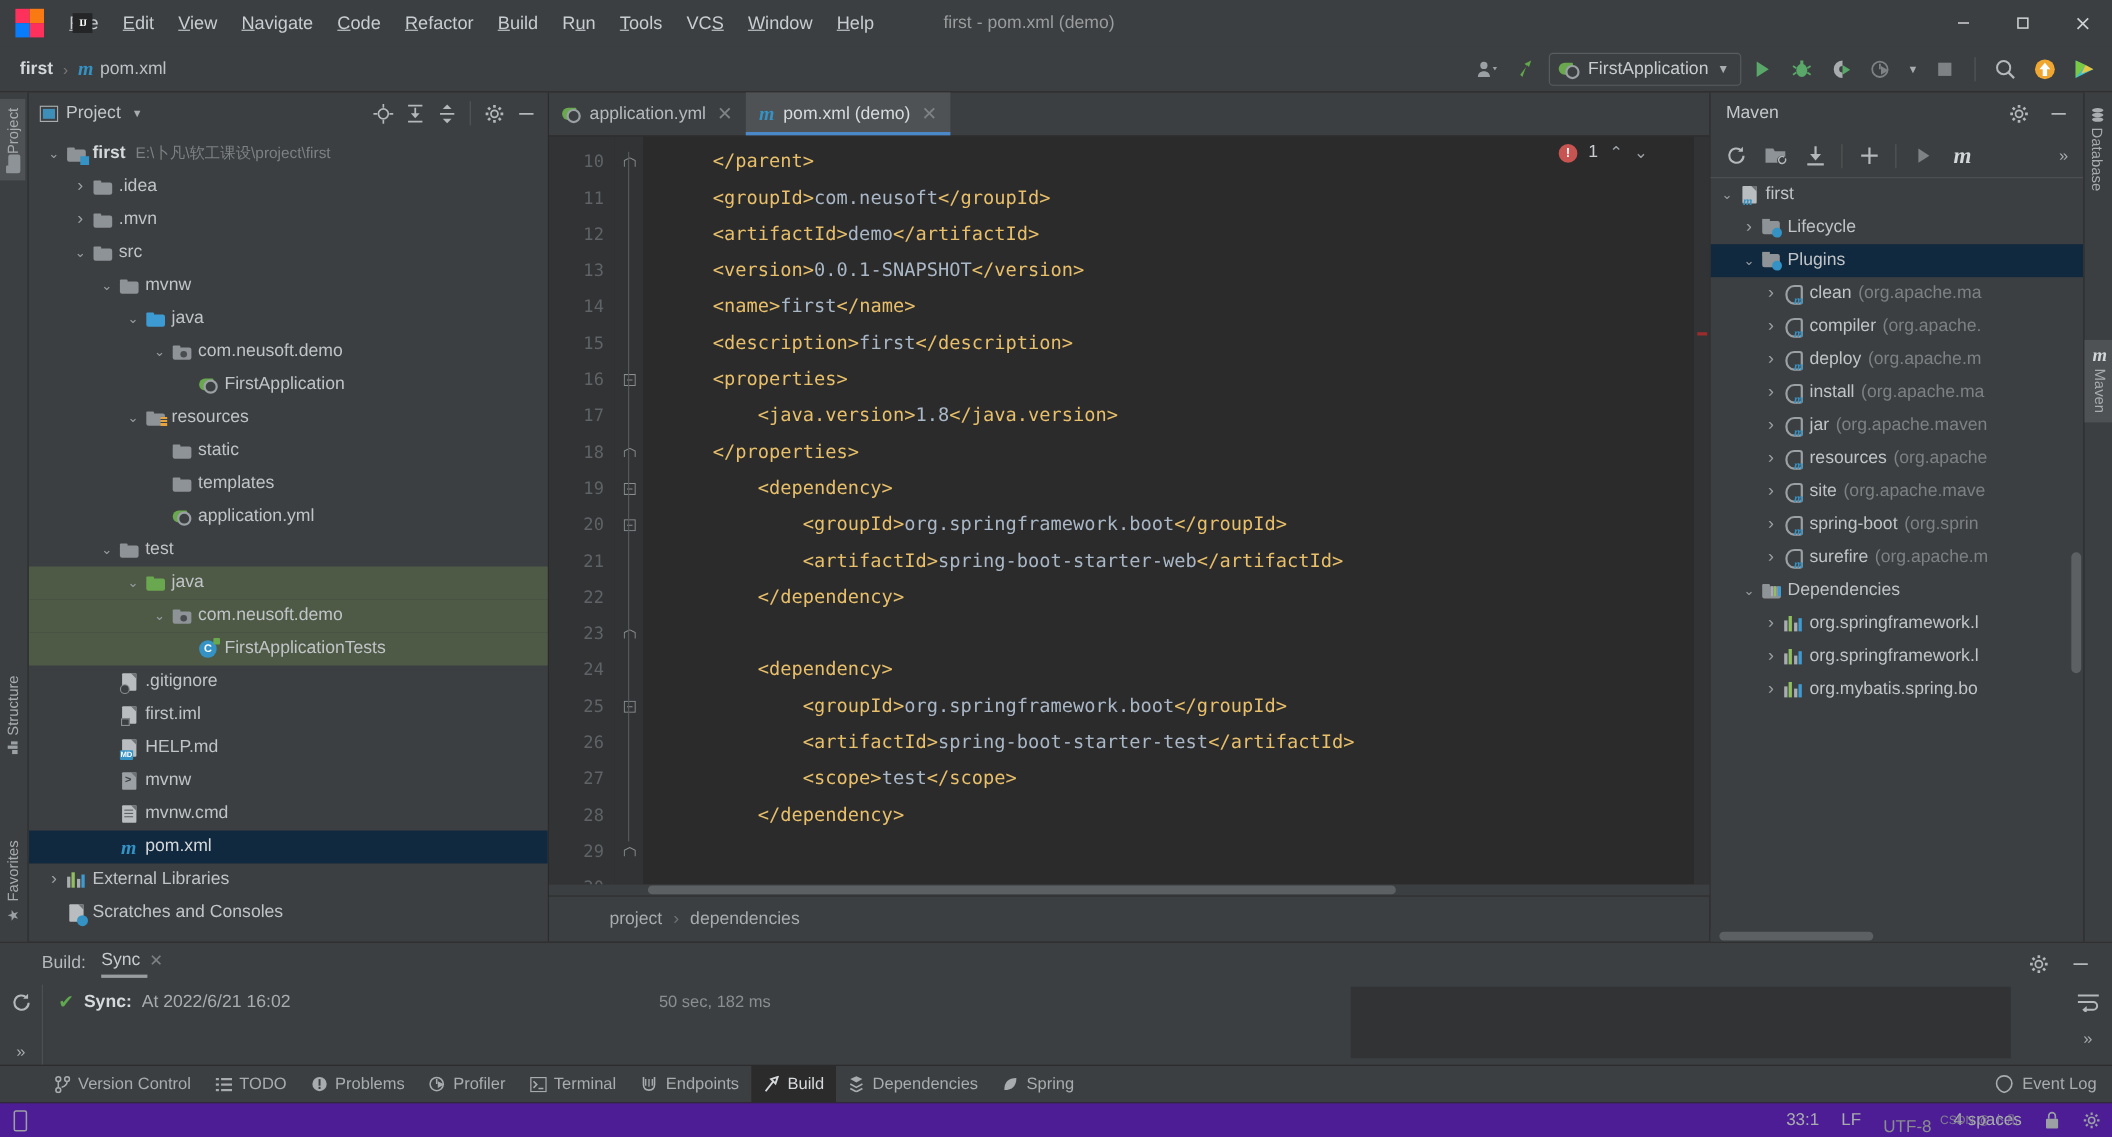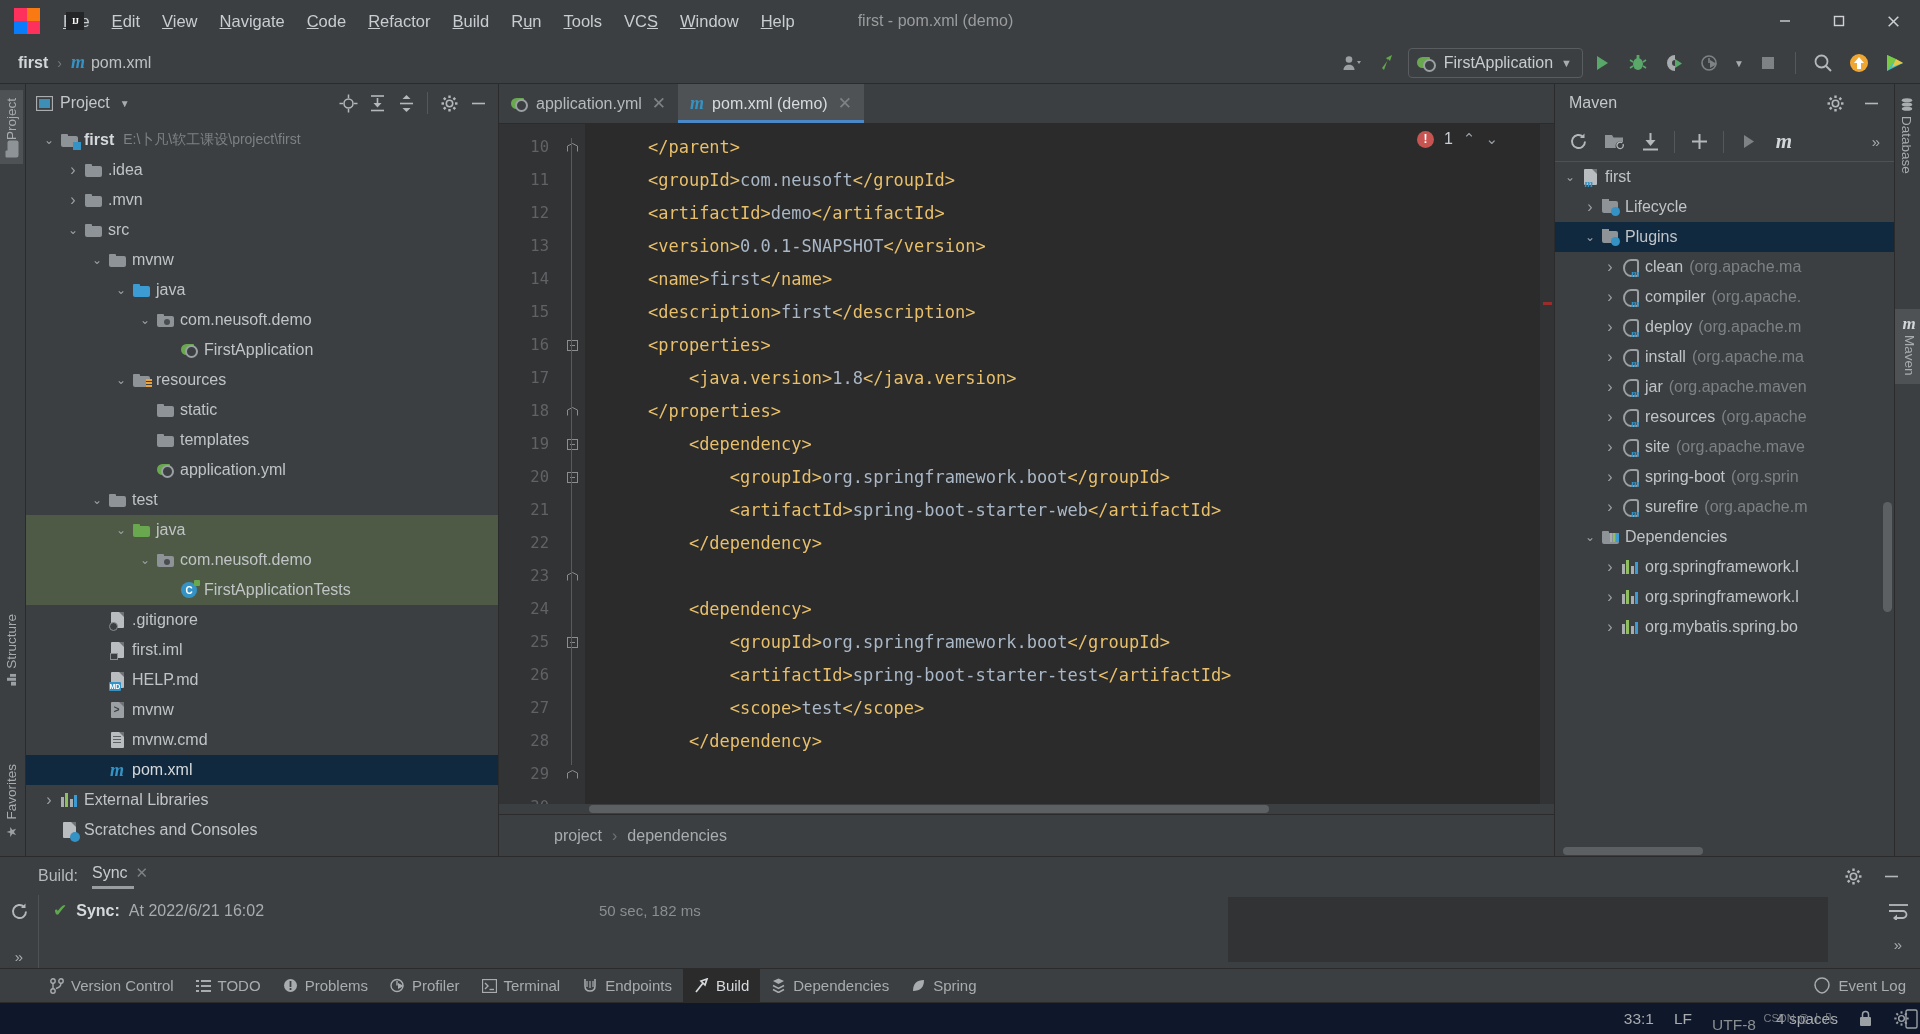--- a/index.html
+++ b/index.html
@@ -198,22 +198,22 @@
   .bp-line .time { position:absolute; left:560px; color:#8b8e90; font-size:15px; }
   .bp-right { width:600px; flex:0 0 600px; background:#313335; margin:2px 48px 6px 0; }
   .bp-rstrip { width:44px; flex:0 0 44px; display:flex; flex-direction:column; align-items:center; padding-top:8px; gap:16px; }
 
   
   .twbar { height:34px; flex:0 0 34px; background:#3c3f41; display:flex; align-items:center;
            border-top:1px solid #2b2b2b; position:relative; }
   .tw { display:flex; align-items:center; gap:7px; font-size:15px; color:#a9acae; padding:5px 11px; height:34px; }
   .tw.active { background:#2b2b2b; color:#d7dadd; }
   .tw-right { position:absolute; right:14px; display:flex; align-items:center; gap:8px; font-size:15px; color:#a9acae; }
-  .statusbar { height:32px; flex:0 0 32px; background:#0f172a; display:flex; align-items:center;
-               border-top:1px solid #2b2b2b; position:relative; padding-left:10px;justify-content:flex-end; }
+  .statusbar { height:32px; flex:0 0 32px; background:#4c1d95; display:flex; align-items:center;
+               border-top:1px solid #2b2b2b; position:relative; padding-left:10px; }
   .st-right { position:absolute; right:10px; display:flex; align-items:center; gap:20px; font-size:15.5px; color:#a9acae; }
   .st-right .dim { color:#8b8e90;margin-top:12px; }
   .wm { position:absolute; right:86px; font-size:11px; color:#8b8e90; letter-spacing:0px; opacity:.85; }
 
   svg { display:block; }
 </style>
 </head>
 <body>
 
 <div class="app">

